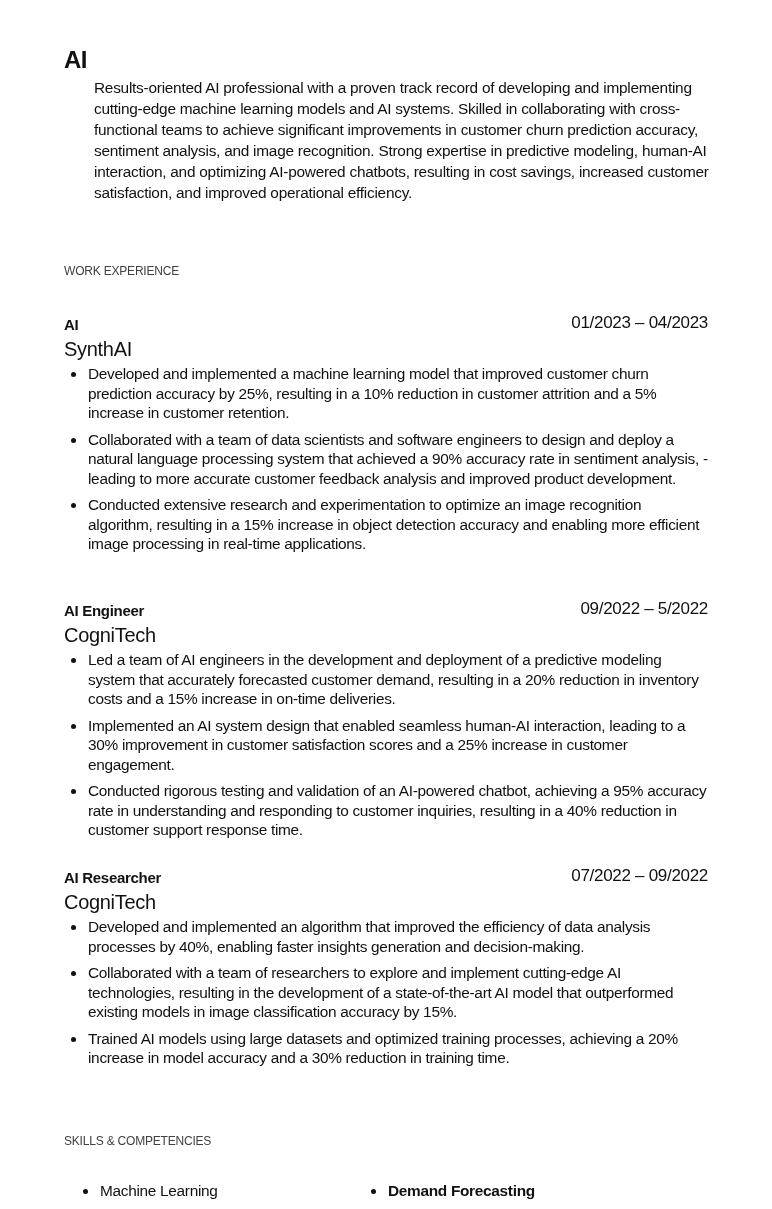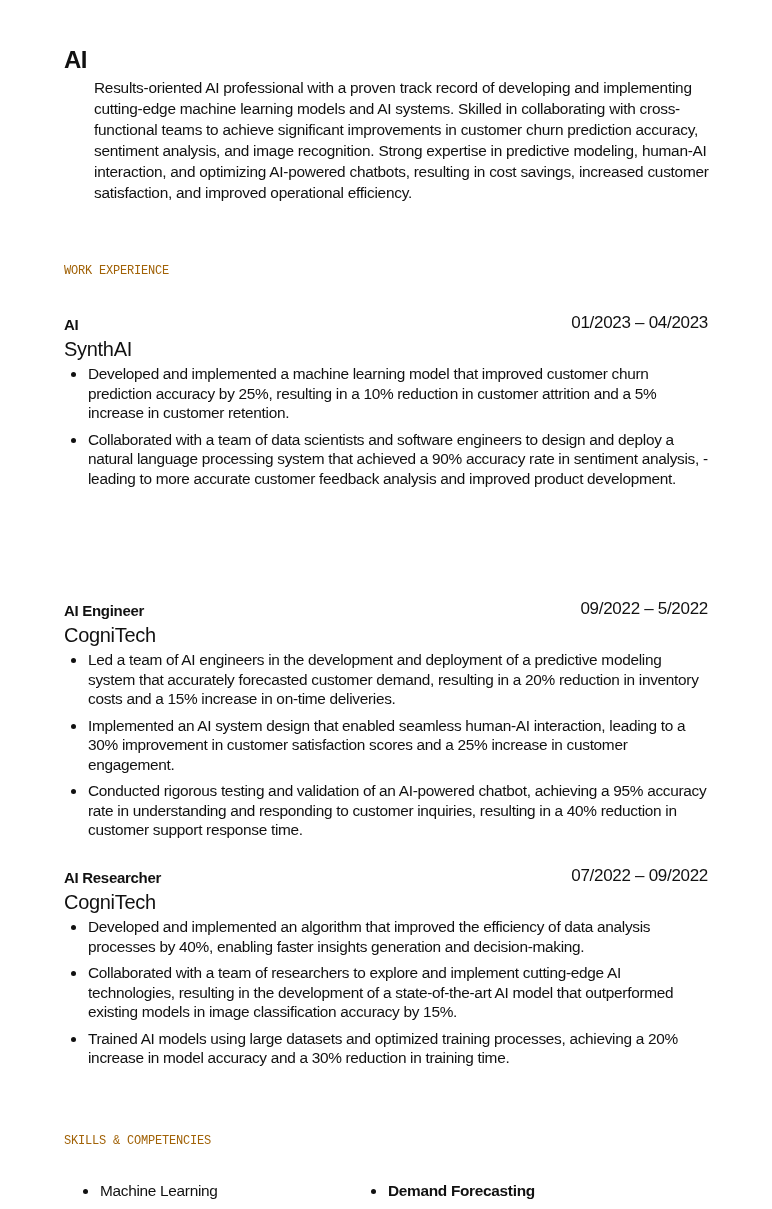--- a/index.html
+++ b/index.html
@@ -15,22 +15,21 @@
     font-size: 24px; font-weight: bold; letter-spacing: -0.5px;
     line-height: 28px;
   }
   .summary {
     position: absolute; left: 14px; top: 77px; width: 644px;
     font-size: 15.4px; line-height: 21px; letter-spacing: -0.25px; margin-left: 16px;
   }
   .section-title {
     position: absolute; left: 0;
     font-size: 12px; letter-spacing: -0.2px; line-height: 14px;
-    color: #a16207;
-    font-family: Liberation Mono, monospace;
+    color: #404040;
   }
   .job { position: absolute; left: 0; width: 644px; }
   .job-head { position: relative; height: 22px; }
   .job-title {
     font-size: 15px; font-weight: bold; letter-spacing: -0.3px;
     line-height: 22px; position: absolute; left: 0; top: 0;
   }
   .job-dates {
     font-size: 17px; letter-spacing: -0.3px;
     line-height: 22px; position: absolute; right: 0; top: -2px;
@@ -73,20 +72,21 @@
 
   <div class="job" style="top:314px;">
     <div class="job-head">
       <div class="job-title">AI</div>
       <div class="job-dates">01/2023 – 04/2023</div>
     </div>
     <div class="job-company">SynthAI</div>
     <ul class="bullets">
       <li><span class="dot"></span><span>Developed and implemented a machine learning model that improved customer churn prediction accuracy by 25%, resulting in a 10% reduction in customer attrition and a 5% increase in customer retention.</span></li>
       <li><span class="dot"></span><span>Collaborated with a team of data scientists and software engineers to design and deploy a natural language processing system that achieved a 90% accuracy rate in sentiment analysis, -leading to more accurate customer feedback analysis and improved product development.</span></li>
+      <li><span class="dot"></span><span>Conducted extensive research and experimentation to optimize an image recognition algorithm, resulting in a 15% increase in object detection accuracy and enabling more efficient image processing in real-time applications.</span></li>
     </ul>
   </div>
 
   <div class="job" style="top:600px;">
     <div class="job-head">
       <div class="job-title">AI Engineer</div>
       <div class="job-dates">09/2022 – 5/2022</div>
     </div>
     <div class="job-company">CogniTech</div>
     <ul class="bullets">

